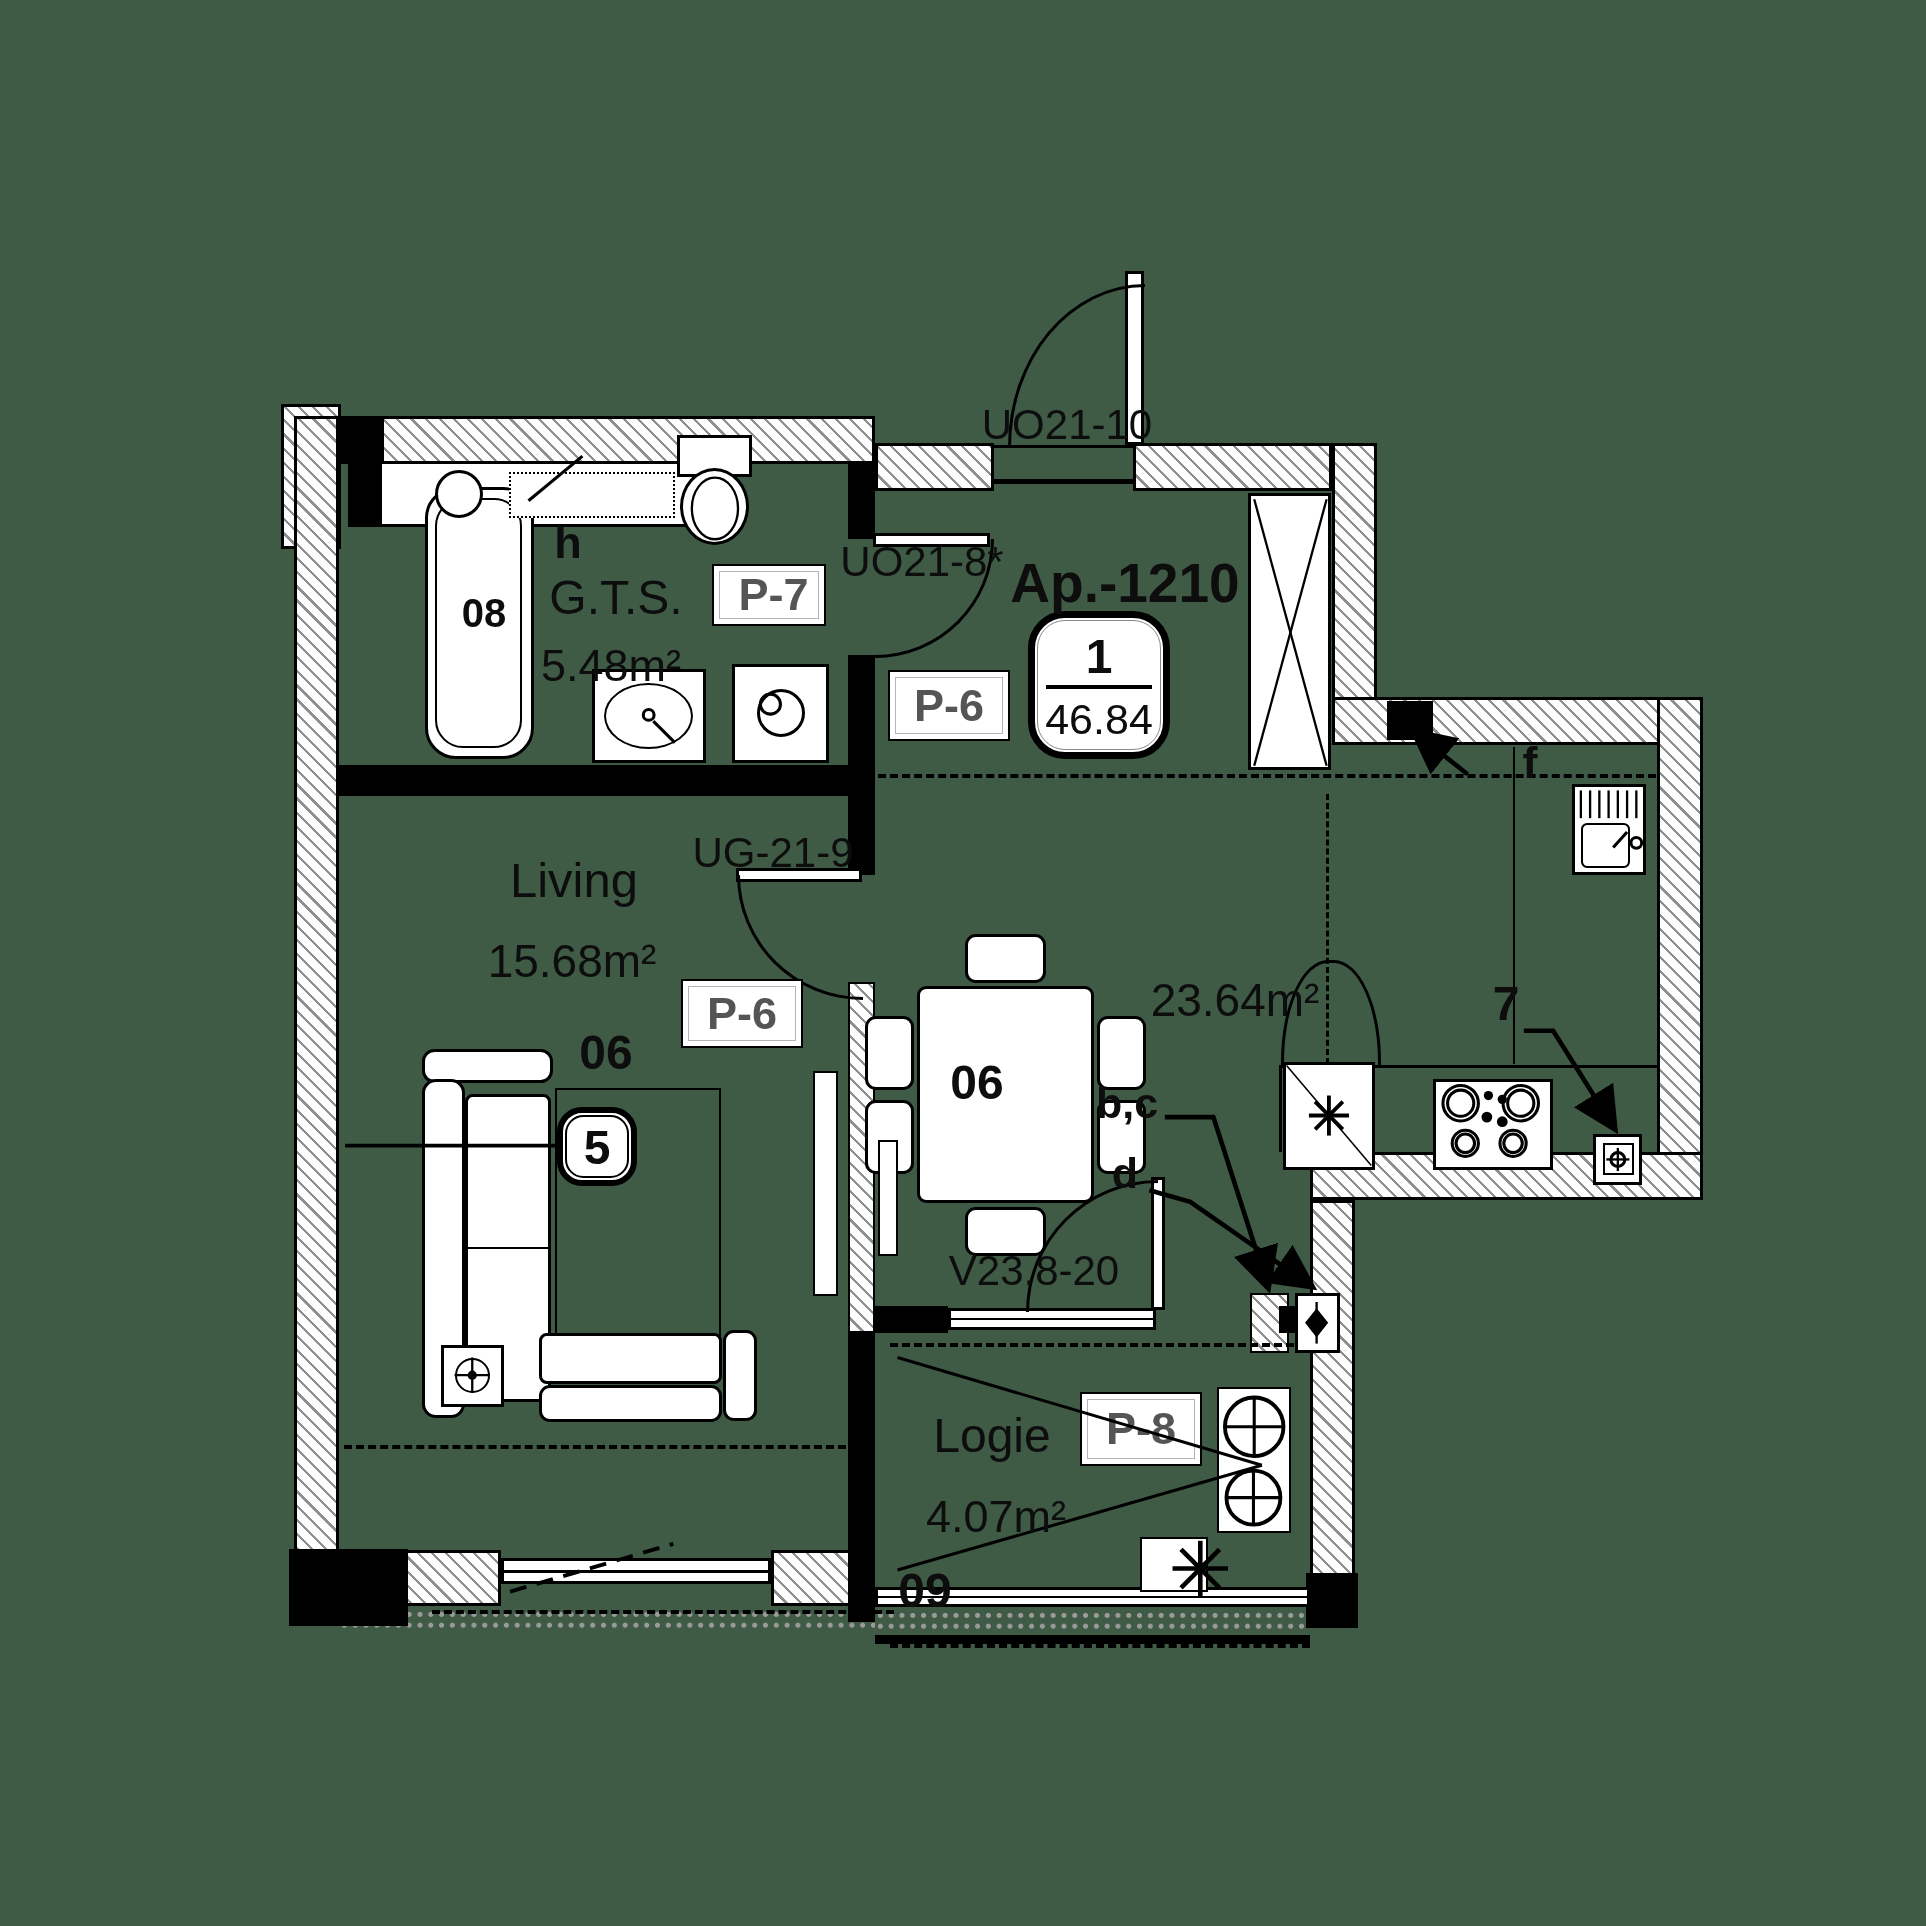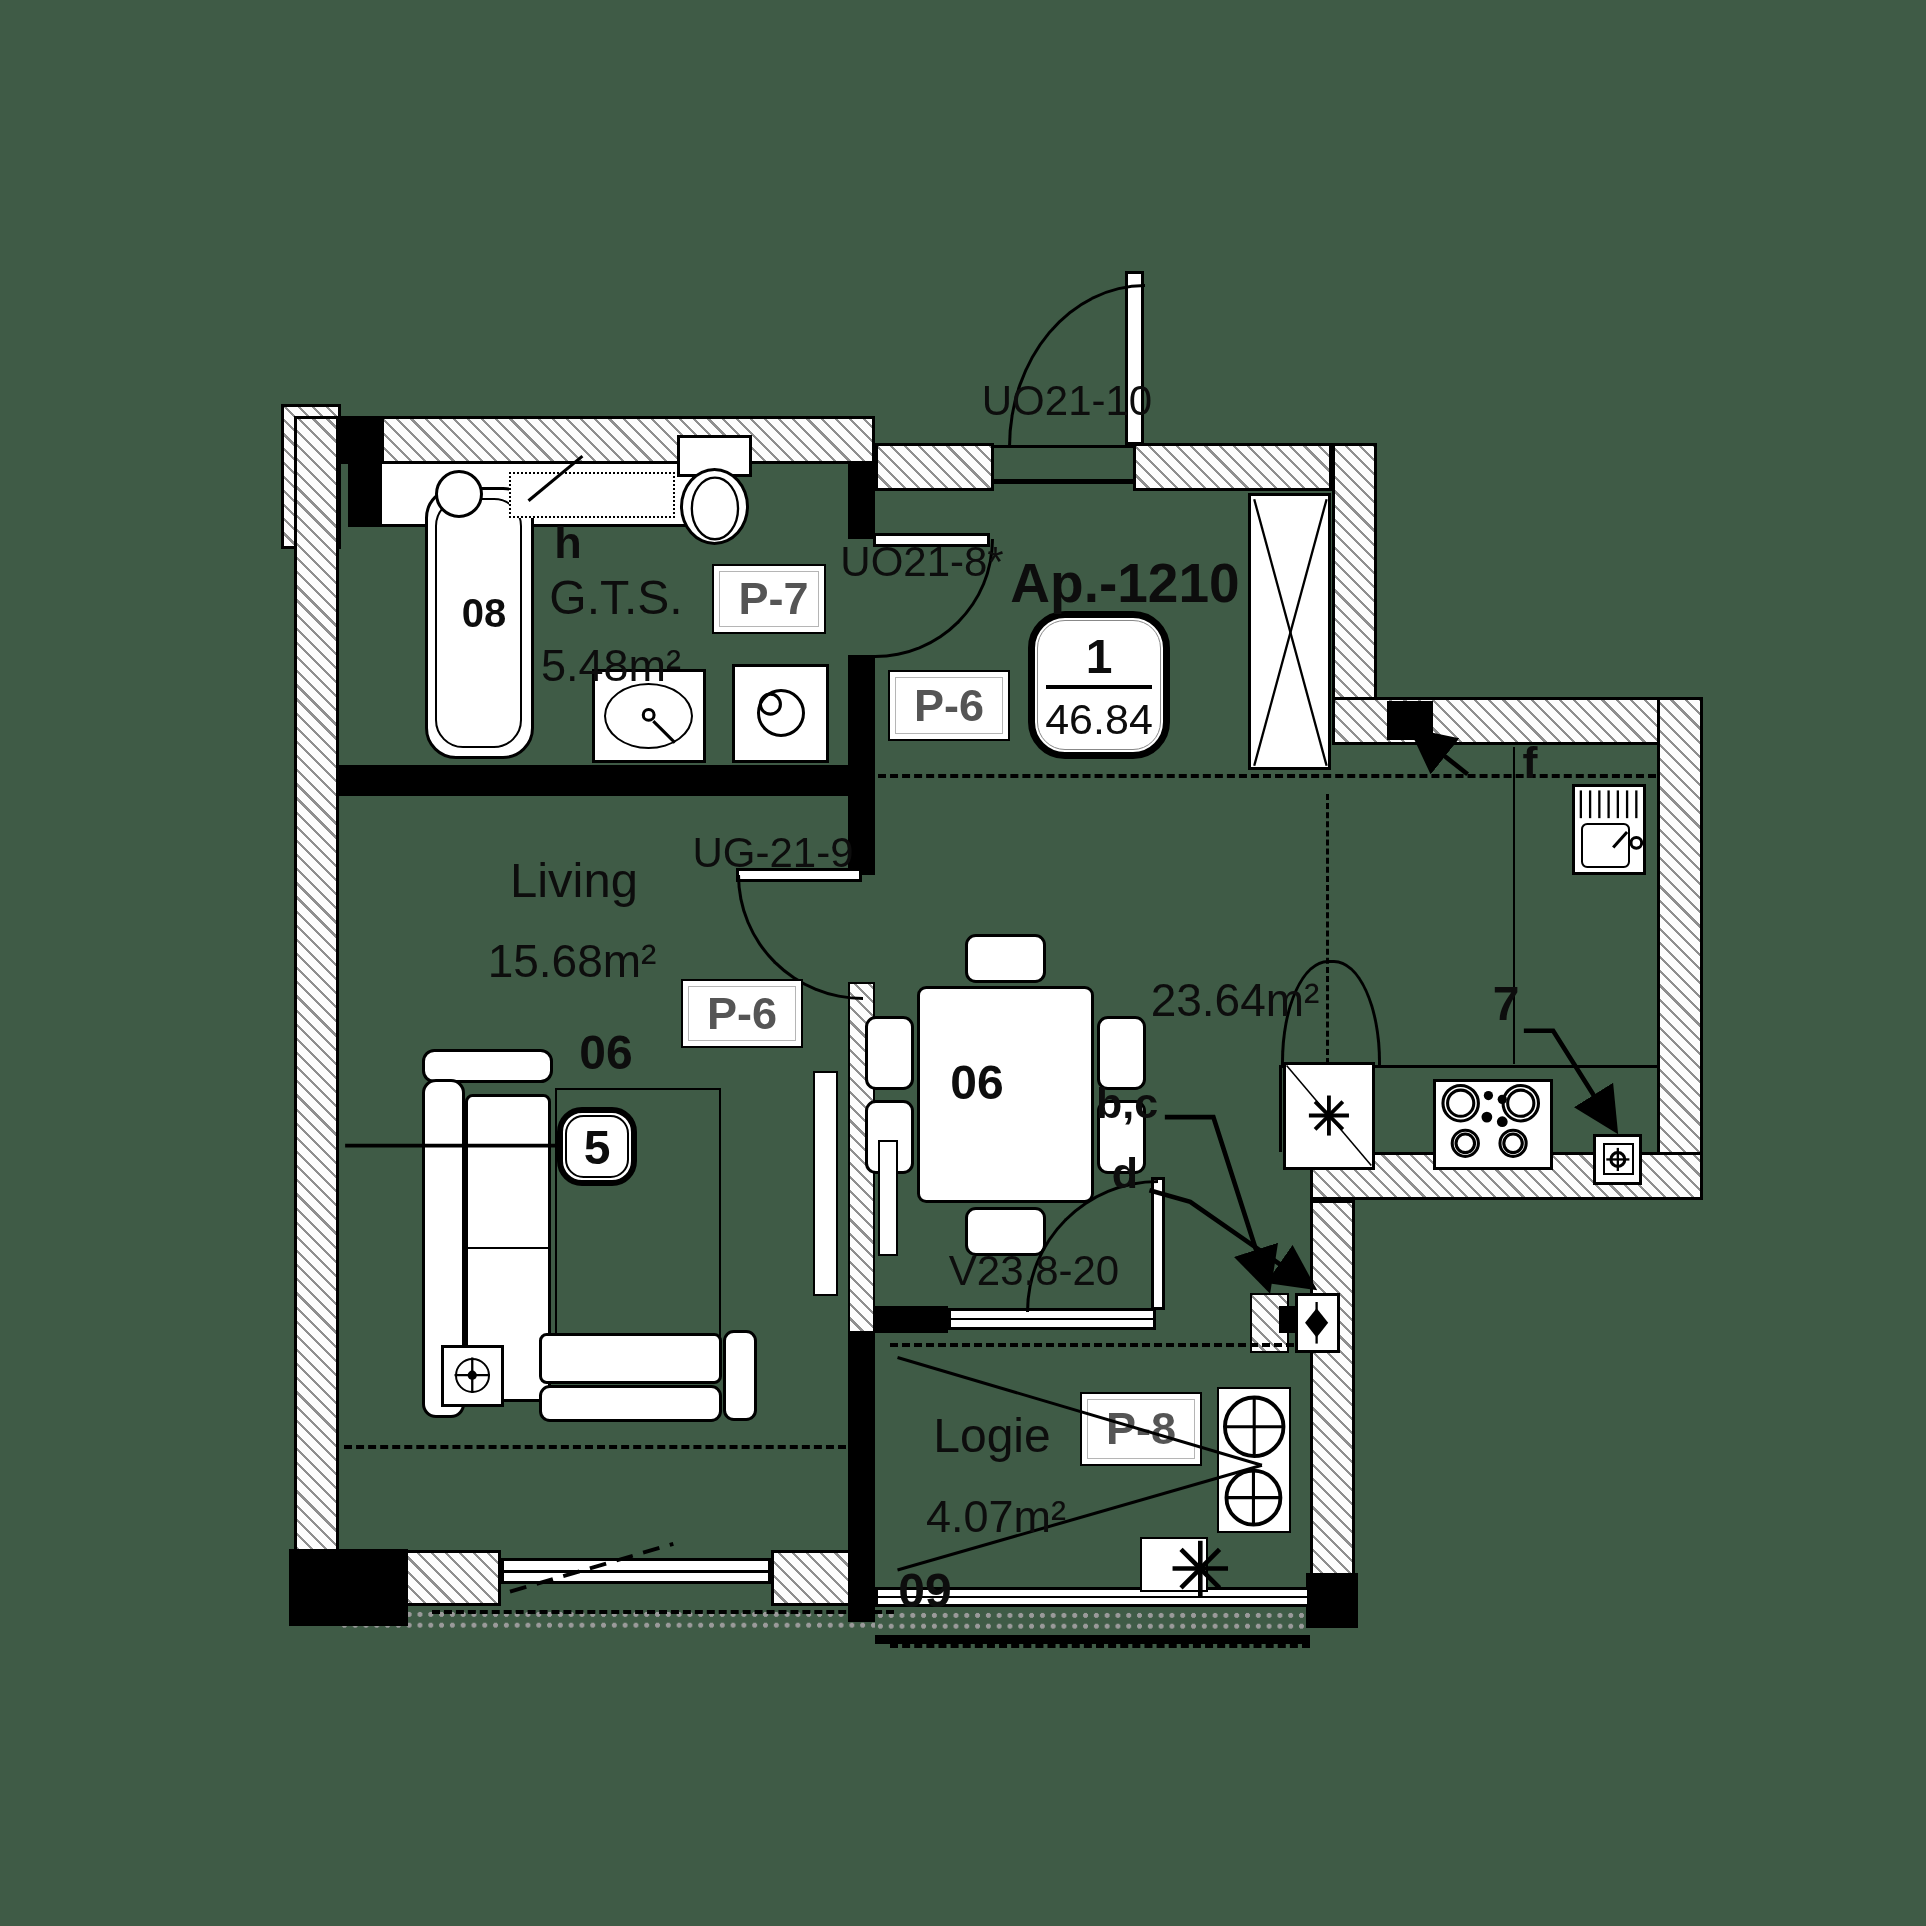--- a/index.html
+++ b/index.html
@@ -138,21 +138,21 @@
   <div class="fx" style="left:1433px;top:1079px;width:120px;height:91px;"></div>
   <div class="fx" style="left:1572px;top:784px;width:74px;height:91px;"></div>
   <div class="fx" style="left:1581px;top:823px;width:49px;height:45px;border-radius:6.2px;border-width:2.3px;"></div>
   <div class="fx" style="left:1593px;top:1134px;width:49px;height:51px;"></div>
   <div class="fx" style="left:1603px;top:1143px;width:31px;height:32px;border-width:2.3px;"></div>
 
   <div class="fx" style="left:1217px;top:1387px;width:74px;height:146px;border-width:2.3px;"></div>
   <div class="fx" style="left:1140px;top:1537px;width:68px;height:55px;border-width:2.3px;"></div>
   <div class="glass" style="left:1295px;top:1293px;width:45px;height:60px;"></div>
 
-  <div class="pbox" style="left:712px;top:564px;width:114px;height:70px;padding-left:9px;">
+  <div class="pbox" style="left:712px;top:564px;width:114px;height:62px;padding-left:9px;">
     <span>P-7</span>
     </div>
   <div class="pbox" style="left:888px;top:670px;width:122px;height:71px;">
     <span>P-6</span>
     </div>
   <div class="pbox" style="left:681px;top:979px;width:122px;height:69px;">
     <span>P-6</span>
     </div>
   <div class="pbox" style="left:1080px;top:1392px;width:122px;height:74px;">
     <span>P-8</span>
@@ -163,21 +163,21 @@
     <div class="abs lbl b" style="left:50%;top:28%;font-size:48px;">1</div>
     <div class="abs" style="left:10.8px;right:10.8px;top:50%;height:3.9px;background:#000;"></div>
     <div class="abs lbl" style="left:50%;top:75%;font-size:43px;">46.84</div>
   </div>
 
   <div class="abs" style="left:557px;top:1107px;width:80px;height:79px;background:#fff;border:6.2px solid #000;border-radius:25px;z-index:22;">
     <div class="abs" style="inset:2.3px;border:2.3px solid #000;border-radius:18.5px;"></div>
     <div class="abs lbl b" style="left:50%;top:50%;font-size:48px;">5</div>
   </div>
 
-  <div class="lbl" style="left:1067px;top:401px;font-size:42px;">UO21-10</div>
+  <div class="lbl" style="left:1067px;top:425px;font-size:42px;">UO21-10</div>
   <div class="lbl" style="left:922px;top:562px;font-size:42px;">UO21-8*</div>
   <div class="lbl b" style="left:1125px;top:583px;font-size:55px;">Ap.-1210</div>
   <div class="lbl" style="left:773px;top:853px;font-size:42px;">UG-21-9</div>
   <div class="lbl" style="left:1034px;top:1271px;font-size:42px;">V23.8-20</div>
 
   <div class="lbl b" style="left:568px;top:543px;font-size:45px;">h</div>
   <div class="lbl" style="left:616px;top:597px;font-size:48px;">G.T.S.</div>
   <div class="lbl" style="left:611px;top:666px;font-size:45px;">5.48m²</div>
   <div class="lbl b" style="left:484px;top:613px;font-size:40px;">08</div>
 

